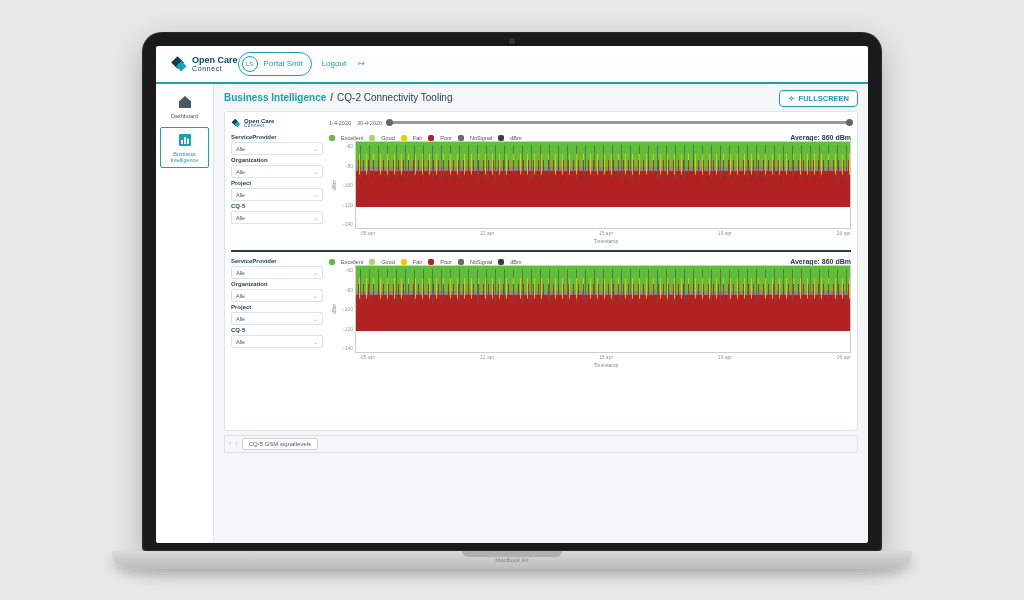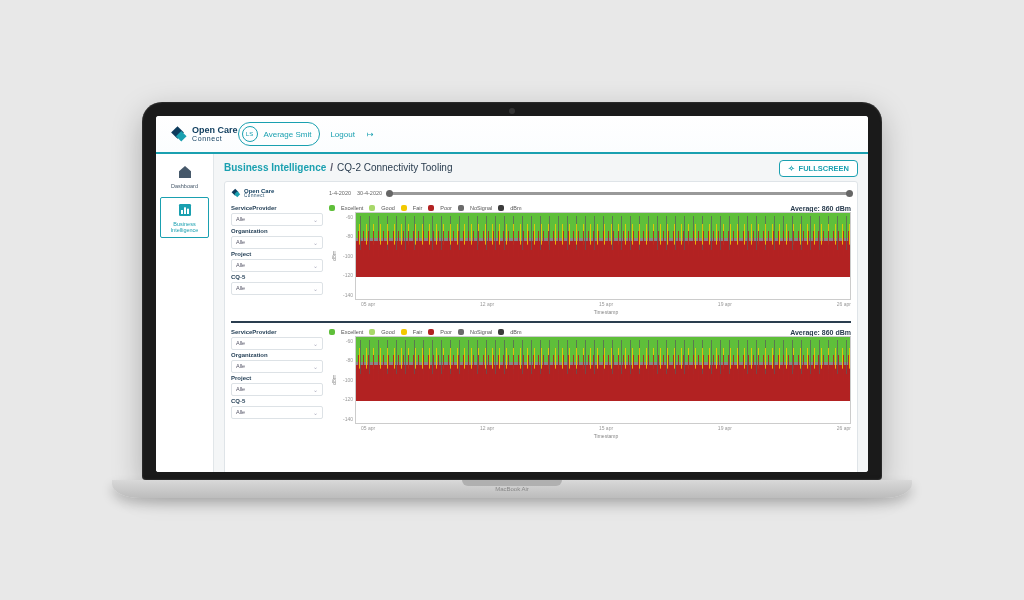--- a/index.html
+++ b/index.html
@@ -21,21 +21,21 @@
     background: #1a1a1a;
     border-radius: 20px 20px 4px 4px;
     padding: 14px 14px 8px 14px;
     box-shadow: 0 10px 30px rgba(0,0,0,0.25), inset 0 0 2px #555;
     position: relative;
   }
   .camera { position:absolute; top:6px; left:50%; transform:translateX(-50%); width:6px; height:6px; border-radius:50%; background:#333; }
   .screen {
     background: #fff;
     border-radius: 3px;
-    height: 356px;
+    height: 497px;
     overflow: hidden;
     font-size: 8px;
     color: #2a3d4f;
     display:flex;
     flex-direction:column;
   }
   .base {
     height: 18px;
     background: linear-gradient(#d9d9d9,#bcbcbc);
     border-radius: 0 0 28px 28px / 0 0 14px 14px;
@@ -144,21 +144,21 @@
             <rect x="4" y="4" width="12" height="12" transform="rotate(45 10 10)" fill="#0d3b5c"></rect>
             <rect x="10" y="10" width="10" height="10" transform="rotate(45 15 15)" fill="#1aa0b0"></rect>
           </svg>
           <div class="brand-text">
             <div class="brand-top">Open Care</div>
             <div class="brand-bot">Connect</div>
           </div>
         </div>
         <div class="user-chip">
           <span class="avatar">LS</span>
-          <span>Average Smit</span>
+          <span>Portal Smit</span>
         </div>
         <span class="logout">
           <span>Logout</span>
           <span>↦</span>
         </span>
       </div>
 
       <div class="body">
         <div class="sidebar">
           <div class="nav-item">

